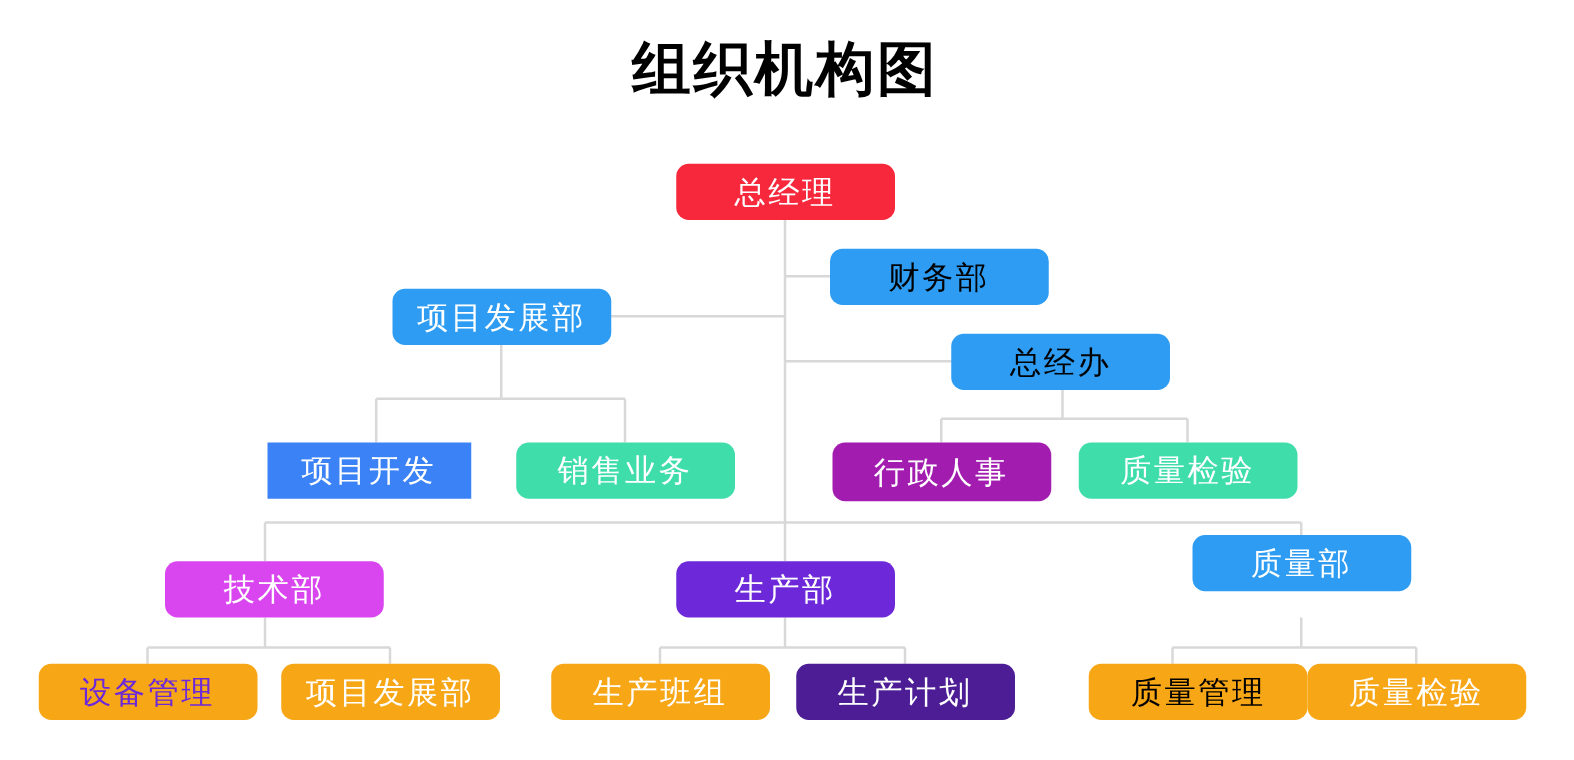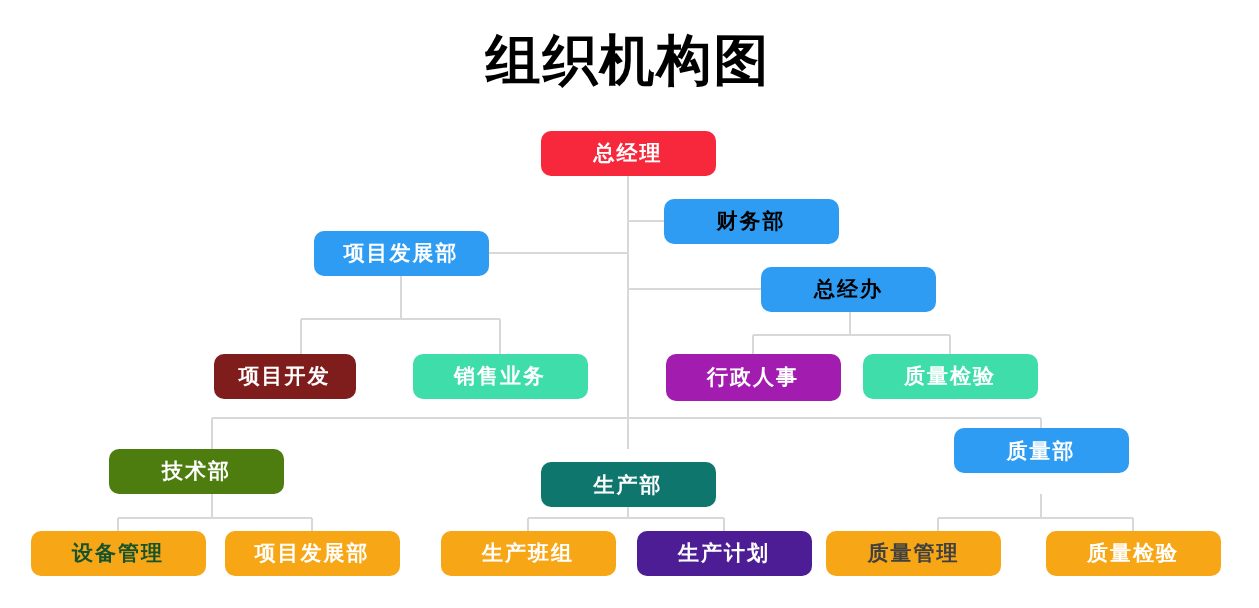--- a/index.html
+++ b/index.html
@@ -13,40 +13,40 @@
     width: 1259px;
     height: 608px;
     background: #ffffff;
     overflow: hidden;
   }
   #page-title {
     position: absolute;
     left: 628px;
     top: 24px;
     transform: translateX(-50%);
-    font-size: 55px;
+    font-size: 47px;
     font-weight: bold;
     color: #000000;
     letter-spacing: 2px;
     white-space: nowrap;
     margin: 0;
   }
   #edges {
     position: absolute;
     left: 0;
     top: 0;
   }
   .org-node {
     position: absolute;
     display: flex;
     align-items: center;
     justify-content: center;
     color: #ffffff;
-    font-size: 21px;
-    font-weight: bold;
+    font-size: 25px;
+    font-weight: normal;
     letter-spacing: 2px;
     border-radius: 10px;
     white-space: nowrap;
     box-sizing: border-box;
   }
 </style>
 </head>
 <body>
 
 <main id="canvas">
@@ -78,27 +78,27 @@
       <line x1="1041" y1="494" x2="1041" y2="518" stroke="#d8d8d8" stroke-width="2"></line>
       <line x1="938" y1="518" x2="1133" y2="518" stroke="#d8d8d8" stroke-width="2"></line>
       <line x1="938" y1="518" x2="938" y2="531" stroke="#d8d8d8" stroke-width="2"></line>
       <line x1="1133" y1="518" x2="1133" y2="531" stroke="#d8d8d8" stroke-width="2"></line>
     </svg>
   <div id="nodes">
       <div class="org-node" style="left: 540.5px; top: 130.5px; width: 175px; height: 45px; border-radius: 10px; background: rgb(247, 40, 59); color: rgb(255, 255, 255);">总经理</div>
       <div class="org-node" style="left: 663.5px; top: 198.5px; width: 175px; height: 45px; border-radius: 10px; background: rgb(45, 156, 242); color: #000000;">财务部</div>
       <div class="org-node" style="left: 313.5px; top: 230.5px; width: 175px; height: 45px; border-radius: 10px; background: rgb(45, 156, 242); color: rgb(255, 255, 255);">项目发展部</div>
       <div class="org-node" style="left: 761px; top: 266.5px; width: 175px; height: 45px; border-radius: 10px; background: rgb(45, 156, 242); color: #000000;">总经办</div>
-      <div class="org-node" style="left: 213.5px; top: 353.5px; width: 142px; height: 45px; border-radius: 10px; background: #7f1d1d; color: rgb(255, 255, 255);">项目开发</div>
+      <div class="org-node" style="left: 213.5px; top: 353.5px; width: 163px; height: 45px; border-radius: 0; background: #3b82f6; color: rgb(255, 255, 255);">项目开发</div>
       <div class="org-node" style="left: 412.5px; top: 353.5px; width: 175px; height: 45px; border-radius: 10px; background: rgb(62, 221, 170); color: rgb(255, 255, 255);">销售业务</div>
       <div class="org-node" style="left: 665.5px; top: 353.5px; width: 175px; height: 47px; border-radius: 10px; background: #a21caf; color: rgb(255, 255, 255);">行政人事</div>
       <div class="org-node" style="left: 862.5px; top: 353.5px; width: 175px; height: 45px; border-radius: 10px; background: rgb(62, 221, 170); color: rgb(255, 255, 255);">质量检验</div>
-      <div class="org-node" style="left: 109px; top: 448.5px; width: 175px; height: 45px; border-radius: 10px; background: #4d7c0f; color: rgb(255, 255, 255);">技术部</div>
-      <div class="org-node" style="left: 540.5px; top: 462px; width: 175px; height: 45px; border-radius: 10px; background: #0f766e; color: rgb(255, 255, 255);">生产部</div>
+      <div class="org-node" style="left: 132px; top: 448.5px; width: 175px; height: 45px; border-radius: 10px; background: #d946ef; color: rgb(255, 255, 255);">技术部</div>
+      <div class="org-node" style="left: 540.5px; top: 449px; width: 175px; height: 45px; border-radius: 10px; background: #6d28d9; color: rgb(255, 255, 255);">生产部</div>
       <div class="org-node" style="left: 953.5px; top: 428px; width: 175px; height: 45px; border-radius: 10px; background: rgb(45, 156, 242); color: rgb(255, 255, 255);">质量部</div>
-      <div class="org-node" style="left: 30.5px; top: 530.5px; width: 175px; height: 45px; border-radius: 10px; background: rgb(247, 166, 22); color: #14532d; text-align: right;">设备管理</div>
+      <div class="org-node" style="left: 30.5px; top: 530.5px; width: 175px; height: 45px; border-radius: 10px; background: rgb(247, 166, 22); color: #6d28d9; text-align: right;">设备管理</div>
       <div class="org-node" style="left: 224.5px; top: 530.5px; width: 175px; height: 45px; border-radius: 10px; background: rgb(247, 166, 22); color: rgb(255, 255, 255);">项目发展部</div>
       <div class="org-node" style="left: 440.5px; top: 530.5px; width: 175px; height: 45px; border-radius: 10px; background: rgb(247, 166, 22); color: rgb(255, 255, 255);">生产班组</div>
       <div class="org-node" style="left: 636.5px; top: 530.5px; width: 175px; height: 45px; border-radius: 10px; background: #4c1d95; color: rgb(255, 255, 255);">生产计划</div>
-      <div class="org-node" style="left: 826px; top: 530.5px; width: 175px; height: 45px; border-radius: 10px; background: rgb(247, 166, 22); color: #404040;">质量管理</div>
+      <div class="org-node" style="left: 871px; top: 530.5px; width: 175px; height: 45px; border-radius: 10px; background: rgb(247, 166, 22); color: #000000;">质量管理</div>
       <div class="org-node" style="left: 1045.5px; top: 530.5px; width: 175px; height: 45px; border-radius: 10px; background: rgb(247, 166, 22); color: rgb(255, 255, 255);">质量检验</div>
     </div>
 </main>
 
 </body></html>

